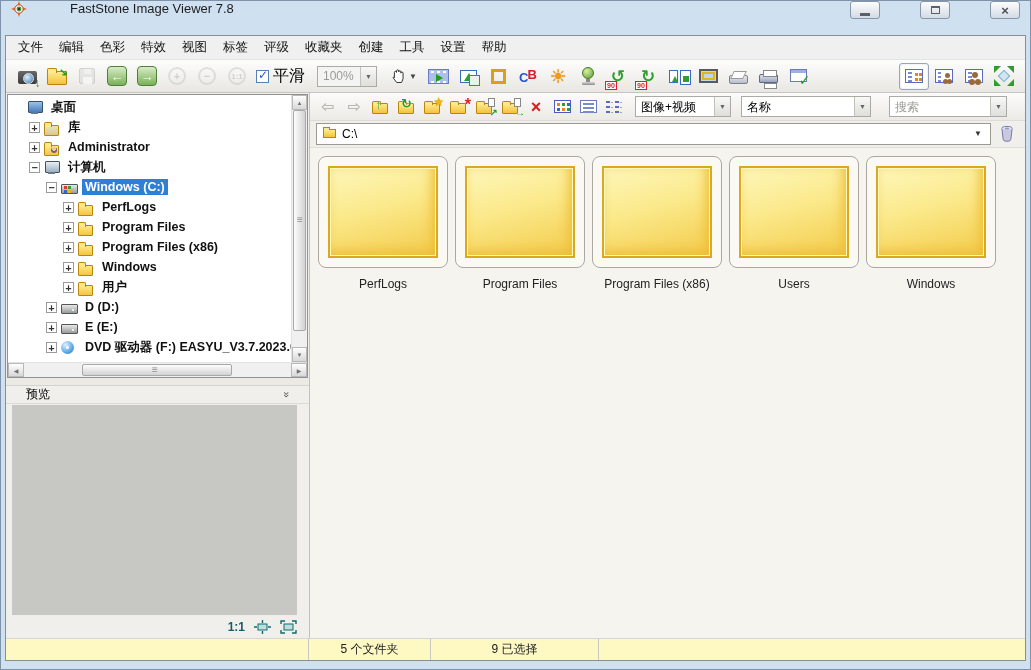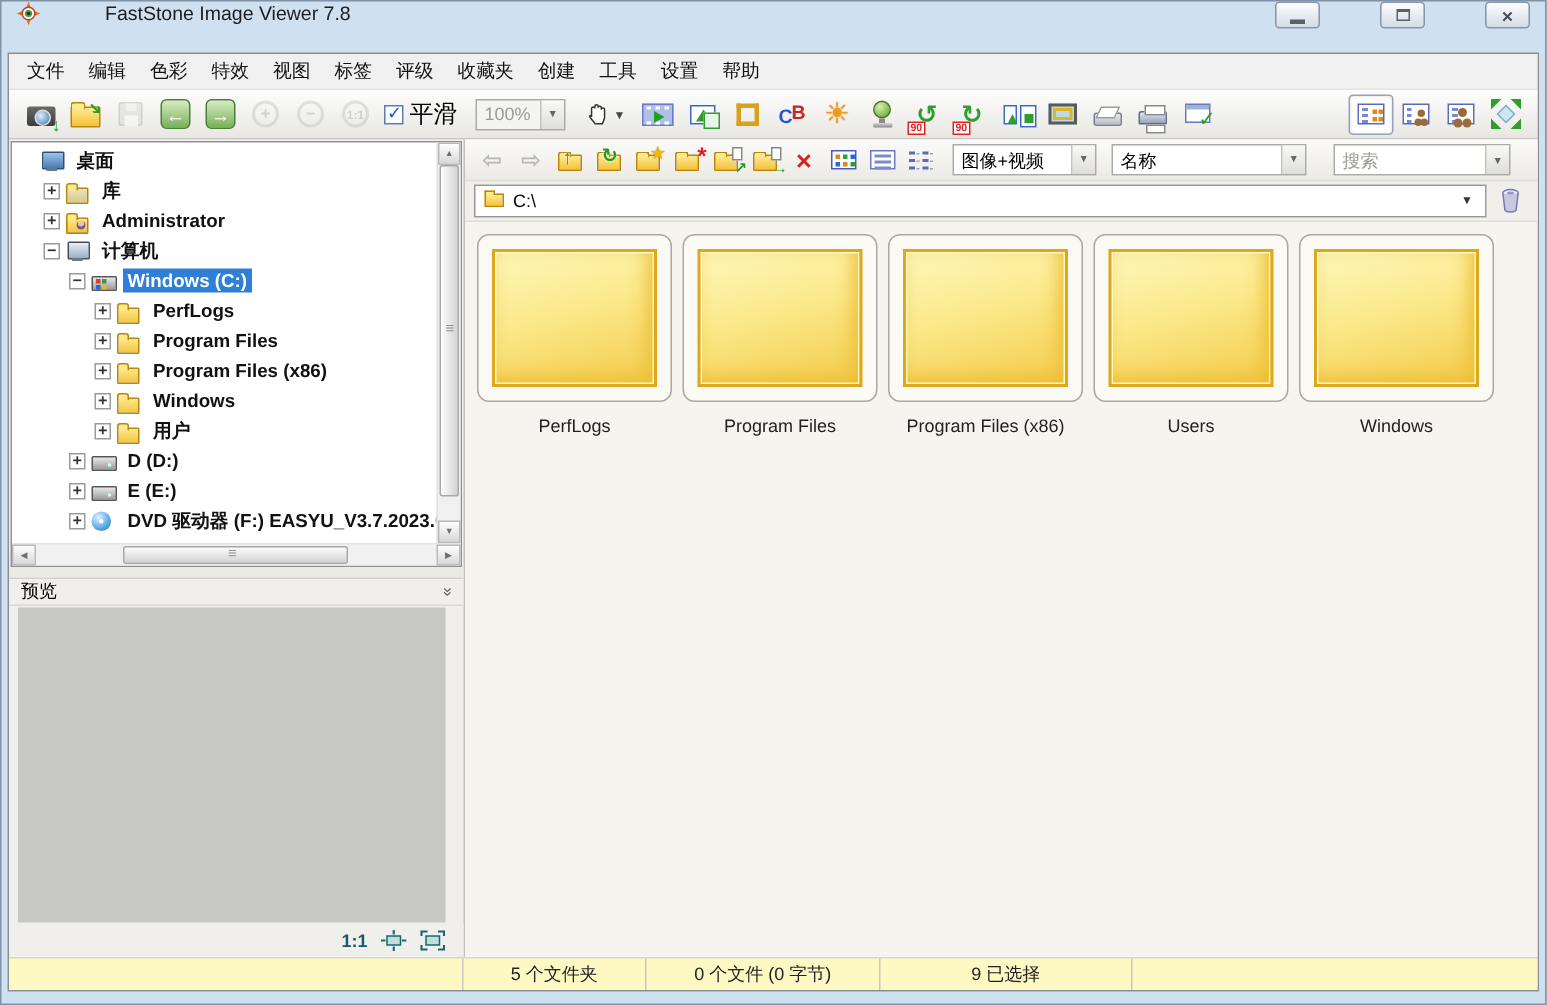--- a/index.html
+++ b/index.html
@@ -207,21 +207,21 @@
   .hscroll { height:15px; display:flex; background:#f0f0f0; border-top:1px solid #e4e4e4; }
   .htrack { flex:1; position:relative; }
   .hthumb { position:absolute; top:1px; bottom:1px; left:58px; width:150px;
             background:linear-gradient(#fdfdfd,#d2d2d2); border:1px solid #a8a8a8; border-radius:2px; }
   .hthumb::after { content:"≡"; position:absolute; left:50%; margin-left:-5px; top:-1px; color:#909090; font-size:10px; }
 
   .panel-splitter { height:7px; background:#eceae5; }
 
   
   .preview { flex:1; display:flex; flex-direction:column; min-height:0; }
-  .preview-header { height:19px; display:flex; align-items:center; padding:0 8px; font-size:12px;
+  .preview-header { height:19px; display:flex; align-items:center; padding:0 20px; font-size:12px;
                     background:#f1efeb; border-top:1px solid #d5d3ce; border-bottom:1px solid #dcdad5; }
   .pv-chevron { margin-left:auto; color:#555; font-size:11px; transform:rotate(90deg); line-height:1; }
   .preview-area { flex:1; margin:1px 12px 1px 6px; background:#c7c7c3; }
   .preview-footer { height:22px; display:flex; align-items:center; justify-content:flex-end;
                     gap:9px; padding-right:12px; background:#f1efeb; }
   .pv-ratio { font-size:12px; font-weight:bold; color:#115e66; }
 
   
   .right { flex:1; display:flex; flex-direction:column; min-width:0; background:#f5f4ef; }
   .navbar { height:28px; background:linear-gradient(#fbfbfa,#eceae6); border-bottom:1px solid #dddbd5;
@@ -667,19 +667,18 @@
               </div>
             <div class="cell-label">Windows</div>
           </div>
         </div>
       </div>
     </div>
 
     <div class="statusbar">
       <div class="st-cell st-spacer"></div>
       <div class="st-cell st-folders">5 个文件夹</div>
-      <div class="st-cell st-files">0 个文件 (0 字节)</div>
       <div class="st-cell st-selected">9 已选择</div>
       <div class="st-cell st-rest"></div>
     </div>
 
   </div>
 </div>
 
 </body></html>

